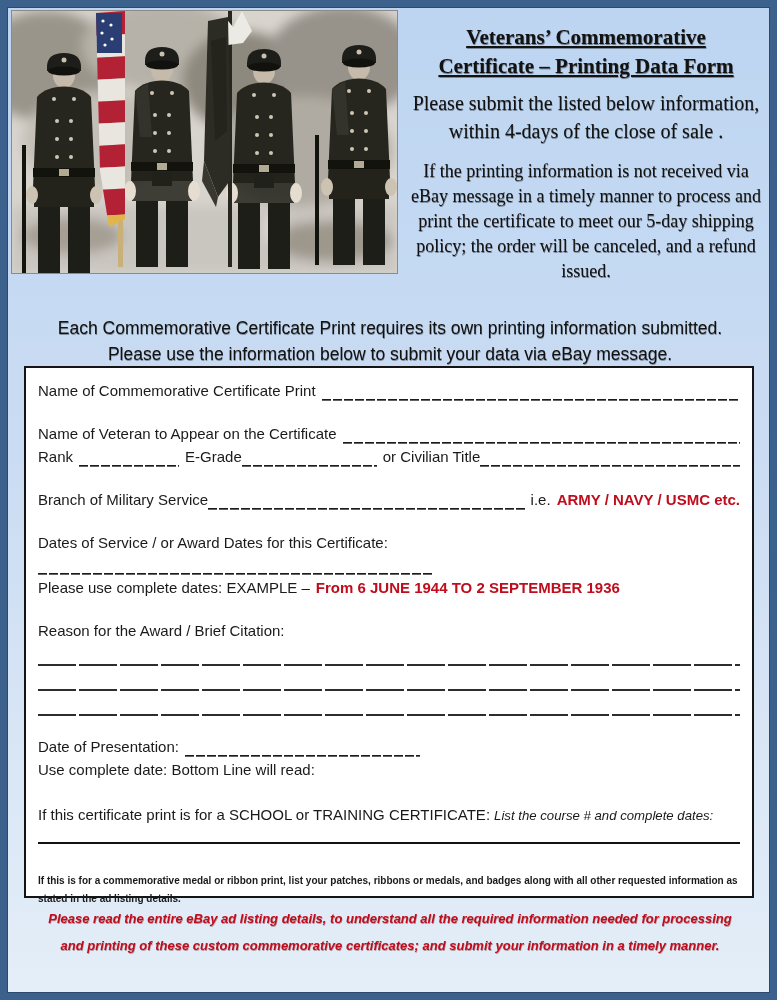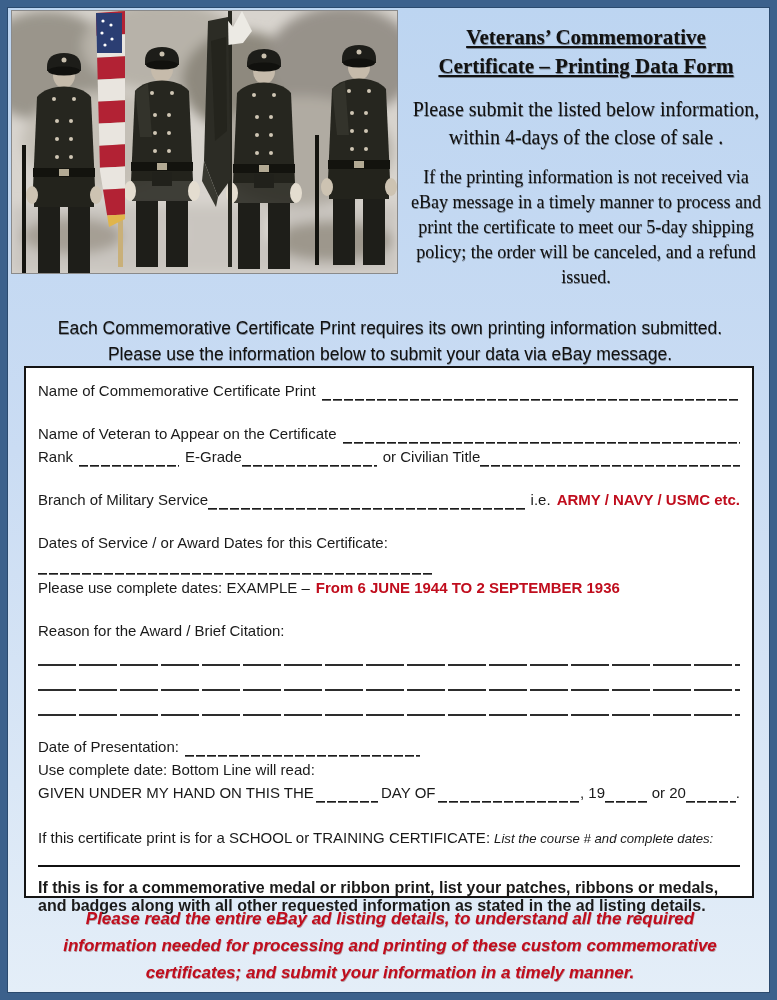--- a/index.html
+++ b/index.html
@@ -29,21 +29,21 @@
   .rightcol{
     position:absolute;left:398px;top:16px;width:362px;
     font-family:"Liberation Serif",serif;color:#121212;text-align:center;
   }
   .title{
     font-size:21px;font-weight:bold;line-height:29px;
     text-shadow:0.6px 0.8px 0.7px rgba(0,0,0,.45);
   }
   .title span{text-decoration:underline;display:block;}
   .subtitle{
-    margin-top:14px;font-size:20px;line-height:28px;
+    margin-top:8px;font-size:20px;line-height:28px;
     text-shadow:0.5px 0.7px 0.6px rgba(0,0,0,.4);
   }
   .notice{
     margin-top:14px;font-size:18px;line-height:25px;
     text-shadow:0.5px 0.7px 0.6px rgba(0,0,0,.4);
   }
   
   .intro{
     position:absolute;left:28px;top:308px;width:710px;
     text-align:center;font-size:17.5px;line-height:26px;color:#111;
@@ -65,28 +65,28 @@
   .blank.grow{flex:1 1 auto;}
   .fullline{
     height:5px;margin-top:20px;
     background:repeating-linear-gradient(90deg,#2d2d2d 0 38px,rgba(0,0,0,0) 38px 41px) left bottom/100% 2.2px no-repeat;
   }
   .red{color:var(--red);font-weight:bold;}
   .gap-lg{margin-top:22px;}
   .gap-sm{margin-top:2px;}
   .small{font-size:13.2px;}
   .solid-rule{border:none;border-top:2px solid #111;margin:16px 0 0 0;}
-  .medalnote{margin-top:12px;font-size:16px;font-weight:bold;line-height:18px;white-space:normal;}
+  .medalnote{margin-top:28px;font-size:10px;font-weight:bold;line-height:18px;white-space:normal;}
   .schoolnote{font-size:13.2px;margin-left:4px;font-style:italic;}
   .sp{display:inline-block;width:6px;}
   
   .footer{
     position:absolute;left:38px;top:898px;width:690px;
     text-align:center;color:var(--red);
-    font-size:17px;font-weight:bold;font-style:italic;line-height:27px;
+    font-size:13px;font-weight:bold;font-style:italic;line-height:27px;
     text-shadow:0.5px 0.6px 0.5px rgba(100,0,0,.35);
   }
 </style>
 </head>
 <body>
 
 <div class="page">
 
   <div class="photo">
     <svg width="385" height="262" viewBox="0 0 385 262">
@@ -311,35 +311,20 @@
     <div class="fullline"></div>
 
     <div class="row" style="margin-top:20px">
       <span class="lbl">Date of Presentation:</span>
       <span class="sp"></span>
         <span class="blank" style="width:235px"></span>
     </div>
     <div class="row gap-sm">
       <span class="lbl">Use complete date: Bottom Line will read:</span>
     </div>
-    <div class="row gap-sm">
-      <span class="lbl">GIVEN UNDER MY HAND ON THIS THE</span>
-      <span class="sp"></span>
-        <span class="blank" style="width:62px"></span>
-      <span class="sp"></span>
-        <span class="lbl">DAY OF</span>
-      <span class="sp"></span>
-        <span class="blank" style="width:142px"></span>
-      <span class="lbl">, 19</span>
-      <span class="blank" style="width:44px"></span>
-      <span class="sp"></span>
-        <span class="lbl">or 20</span>
-      <span class="blank" style="width:50px"></span>
-      <span class="lbl">.</span>
-    </div>
 
     <div class="row" style="margin-top:24px">
       <span class="lbl">If this certificate print is for a SCHOOL or TRAINING CERTIFICATE:</span>
       <span class="lbl small schoolnote">List the course # and complete dates:</span>
     </div>
     <hr class="solid-rule">
 
     <div class="medalnote">If this is for a commemorative medal or ribbon print, list your patches, ribbons or medals, and badges along with all other requested information as stated in the ad listing details.</div>
   </div>
 

